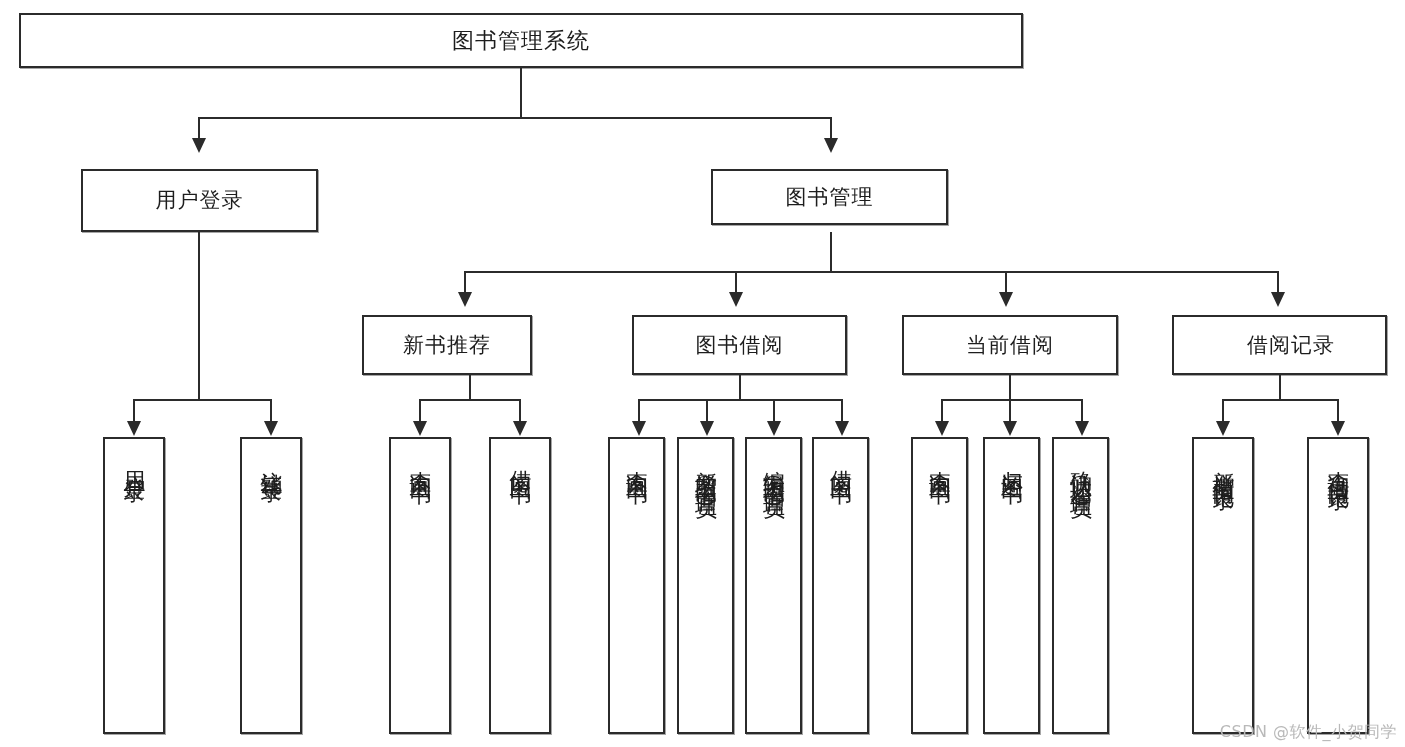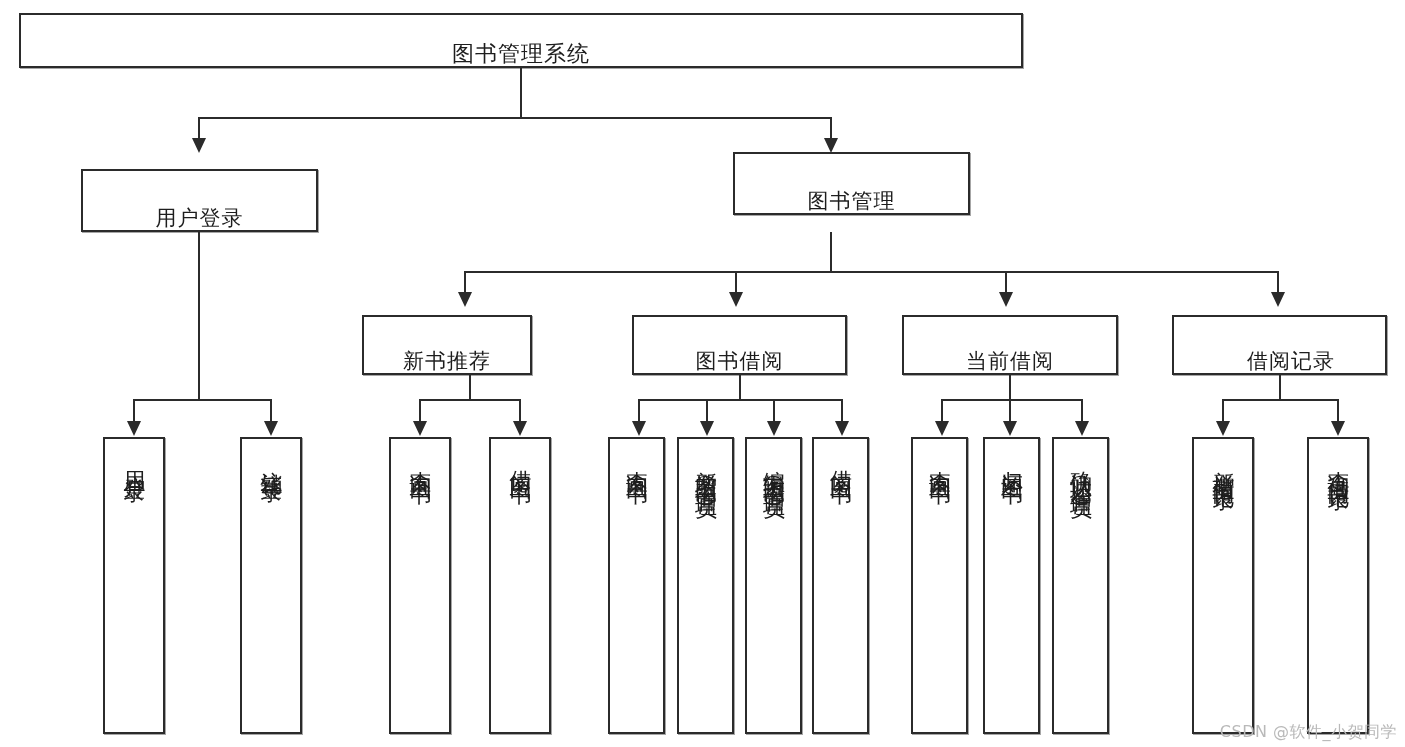--- a/index.html
+++ b/index.html
@@ -15,21 +15,21 @@
     overflow:hidden;
   }
   
   .node{
     position:absolute;
     box-sizing:border-box;
     background:#ffffff;
     border:2px solid #2b2b2b;
     box-shadow:1px 1px 0 rgba(0,0,0,.35);
     display:flex;
-    align-items:flex-end;
+    align-items:center;
     justify-content:center;
     color:#1d1d1d;
   }
   .node .label{
     display:block;
     text-align:center;
     line-height:1.15;
     white-space:nowrap;
   }
   
@@ -93,21 +93,21 @@
   <div class="ln h" style="left:198px;top:117px;width:634px;"></div>
   <div class="ln v" style="left:198px;top:117px;height:22px;"></div>
   <div class="ln v" style="left:830px;top:117px;height:22px;"></div>
   <div class="arrow" style="left:192px;top:138px;"></div>
   <div class="arrow" style="left:824px;top:138px;"></div>
 
   <div class="node horiz" style="left:81px;top:169px;width:237px;height:63px;">
     <span class="label">用户登录</span>
   </div>
 
-  <div class="node horiz" style="left:711px;top:152px;width:237px;height:63px;margin-left:22px;">
+  <div class="node horiz" style="left:711px;top:169px;width:237px;height:56px;">
     <span class="label">图书管理</span>
   </div>
 
   <div class="ln v" style="left:198px;top:232px;height:168px;"></div>
   <div class="ln h" style="left:133px;top:399px;width:139px;"></div>
   <div class="ln v" style="left:133px;top:399px;height:23px;"></div>
   <div class="ln v" style="left:270px;top:399px;height:23px;"></div>
   <div class="arrow" style="left:127px;top:421px;"></div>
   <div class="arrow" style="left:264px;top:421px;"></div>
 

